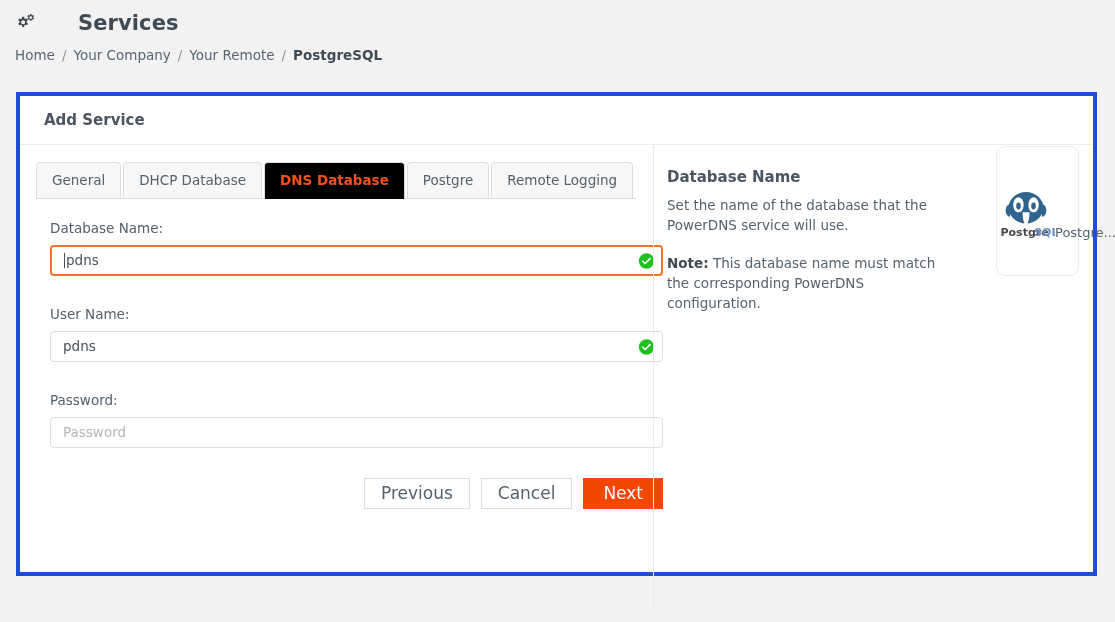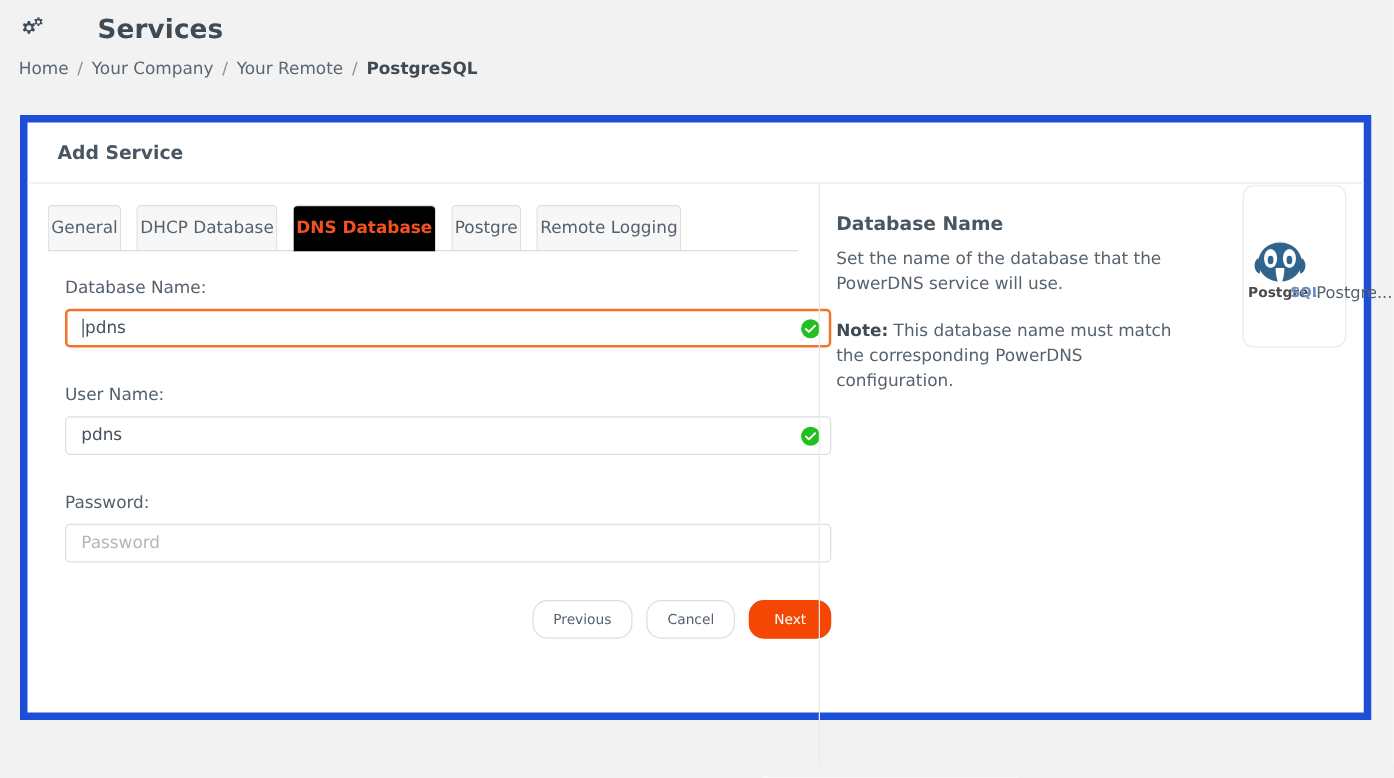--- a/index.html
+++ b/index.html
@@ -52,21 +52,21 @@
   .crumb-sep { margin: 0 7px; color: #8a949e; }
 
   
   .card {
     position: absolute;
     left: 16px;
     top: 92px;
     width: 1081px;
     height: 484px;
     background: #ffffff;
-    border: 6px solid #1d4ed8;
+    border: 4px solid #1d4ed8;
     box-sizing: border-box;
   }
   .card-header {
     height: 49px;
     border-bottom: 1px solid #ededed;
     display: flex;
     align-items: center;
     padding-left: 24px;
     box-sizing: border-box;
   }
@@ -98,25 +98,25 @@
     height: 37px;
     width: 600px;
     box-sizing: border-box;
   }
   .tab {
     border: 1px solid #dddddd;
     border-bottom: none;
     background: #f7f7f7;
     height: 36px;
     line-height: 34px;
-    padding: 0 2px;
+    padding: 0 15px;
     font-size: 13.5px;
     color: #55616d;
     border-radius: 4px 4px 0 0;
-    margin-right: 12px;
+    margin-right: 2px;
     box-sizing: border-box;
     white-space: nowrap;
     position: relative;
   }
   .tab.active {
     background: #000000;
     color: #f4511e;
     font-weight: bold;
     height: 37px;
     line-height: 35px;
@@ -181,25 +181,25 @@
     display: flex;
     gap: 11px;
     width: 613px;
     justify-content: flex-end;
     margin-top: 20px;
   }
   .btn {
     height: 31px;
     line-height: 29px;
     padding: 0 16px;
-    font-size: 11px;
+    font-size: 17px;
     border: 1px solid #dedede;
     background: #ffffff;
     color: #55616d;
-    border-radius: 12px;
+    border-radius: 0;
     box-sizing: border-box;
     cursor: pointer;
     font-family: "DejaVu Sans", "Liberation Sans", sans-serif;
   }
   .btn.primary {
     background: #f54704;
     border-color: #f54704;
     color: #ffffff;
     padding: 0 19px;
   }

